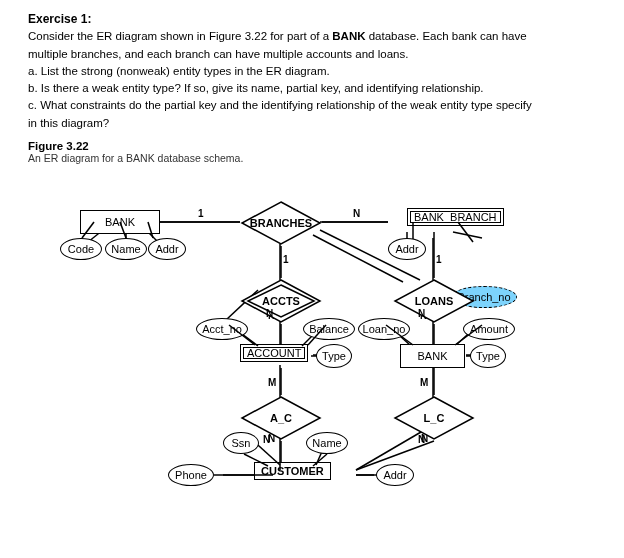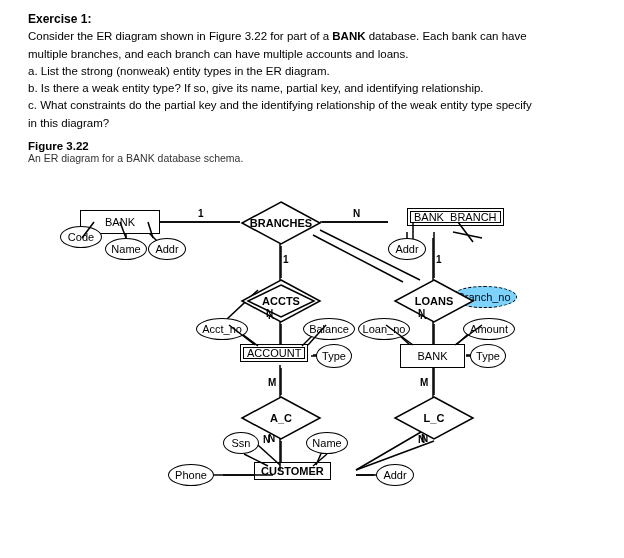--- a/index.html
+++ b/index.html
@@ -239,21 +239,21 @@
       <div class="line-label" style="left:210px; top:207px;">M</div>
 
       <div class="line-label" style="left:362px; top:207px;">M</div>
 
       <div class="line-label" style="left:210px; top:263px;">N</div>
 
       <div class="line-label" style="left:363px; top:263px;">N</div>
 
       <div class="er-node rect" style="left:22px; top:40px; width:80px; height:24px;">BANK</div>
 
-      <div class="er-node oval" style="left:2px; top:56px; width:42px; height:22px;">Code</div>
+      <div class="er-node oval" style="left:2px; top:68px; width:42px; height:22px;">Code</div>
       <div class="er-node oval" style="left:47px; top:68px; width:42px; height:22px;">Name</div>
       <div class="er-node oval" style="left:90px; top:68px; width:38px; height:22px;">Addr</div>
 
       <div class="diamond-wrapper" style="left:182px; top:30px;">
         <div class="diamond" style="width:82px; height:46px;">
           <svg width="82" height="46" xmlns="http://www.w3.org/2000/svg">
             <polygon points="41,2 80,23 41,44 2,23" fill="white" stroke="black" stroke-width="1.5"></polygon>
           </svg>
           <div class="diamond-label">BRANCHES</div>
         </div>

